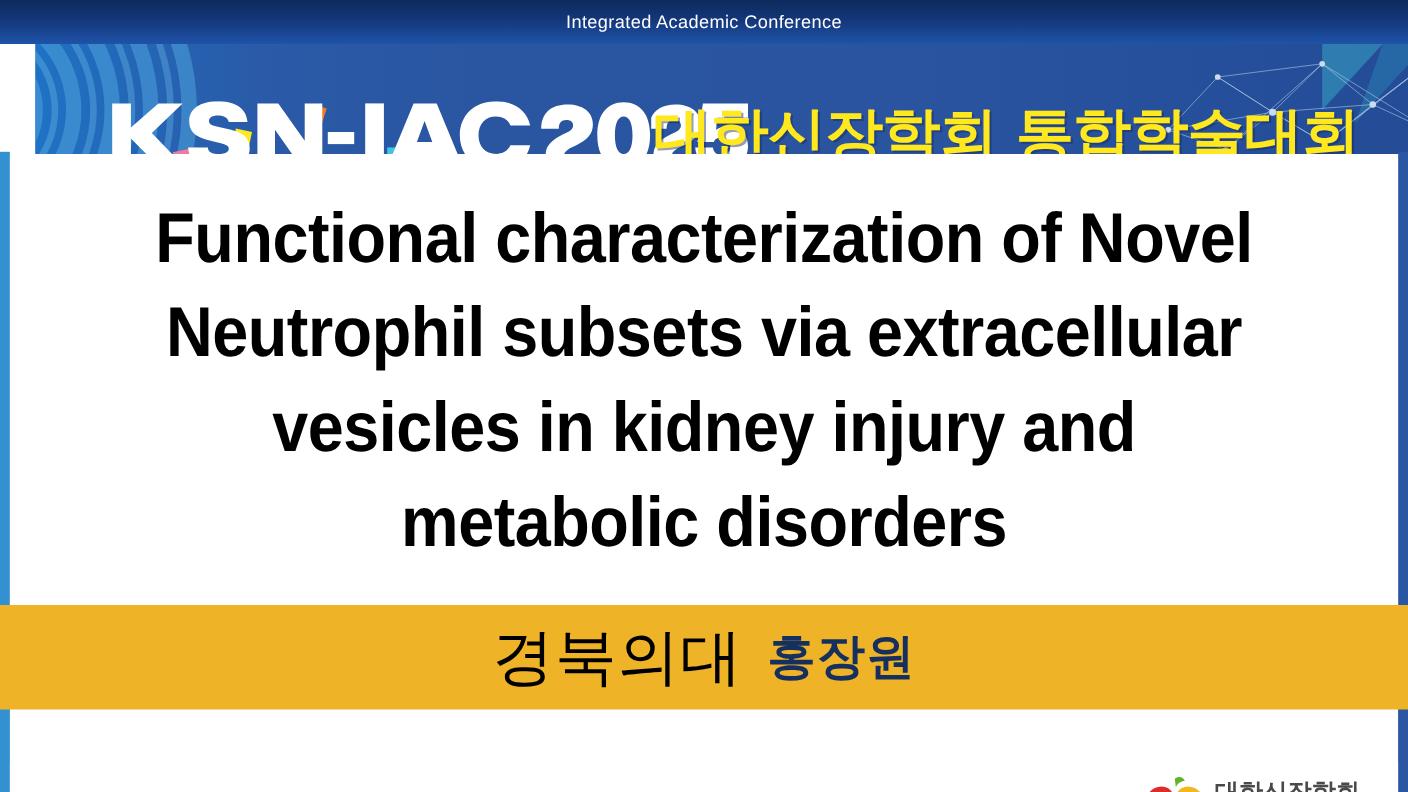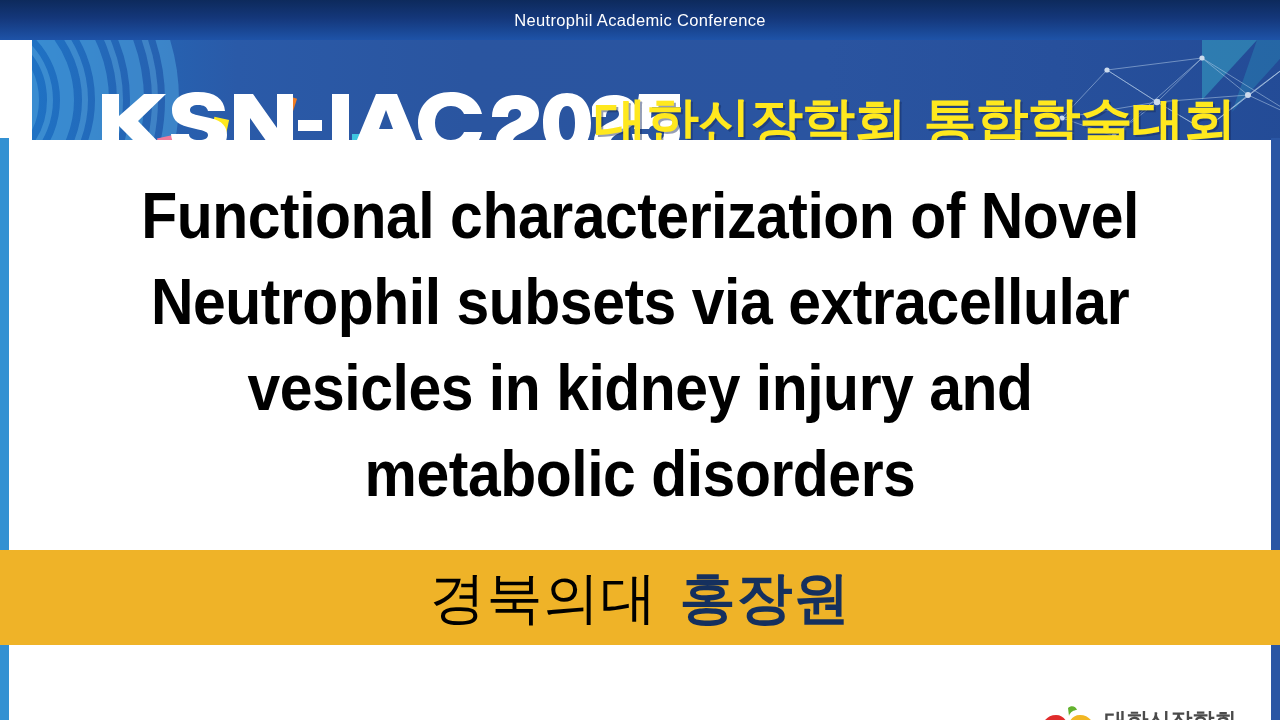--- a/index.html
+++ b/index.html
@@ -141,21 +141,21 @@
   .presenter-affil {
     color: #000000;
     font-size: 56px;
     font-weight: 400;
     letter-spacing: 1px;
     font-family: "DejaVu Sans", sans-serif;
     line-height: 1;
   }
   .presenter-name {
     color: #15305e;
-    font-size: 56px;
+    font-size: 44px;
     font-weight: 700;
     letter-spacing: 1px;
     font-family: "DejaVu Sans", sans-serif;
     line-height: 1;
   }
 
   
   .footer {
     position: absolute;
     left: 9px; top: 645px;
@@ -190,21 +190,21 @@
     margin-top: 4px;
     font-family: "Liberation Sans", sans-serif;
   }
 </style>
 </head>
 <body>
 
 <div id="slide">
 
   <div class="top-strip">
-    <span class="top-strip-text">Neutrophil Academic Conference</span>
+    <span class="top-strip-text">Integrated Academic Conference</span>
   </div>
 
   <div class="banner">
 
     <svg class="banner-waves" viewBox="0 0 420 340">
       <g fill="none" stroke="#4fa3dd" stroke-opacity="0.55" stroke-width="14">
         <circle cx="60" cy="170" r="60"></circle>
         <circle cx="60" cy="170" r="95"></circle>
         <circle cx="60" cy="170" r="130"></circle>
         <circle cx="60" cy="170" r="165"></circle>

